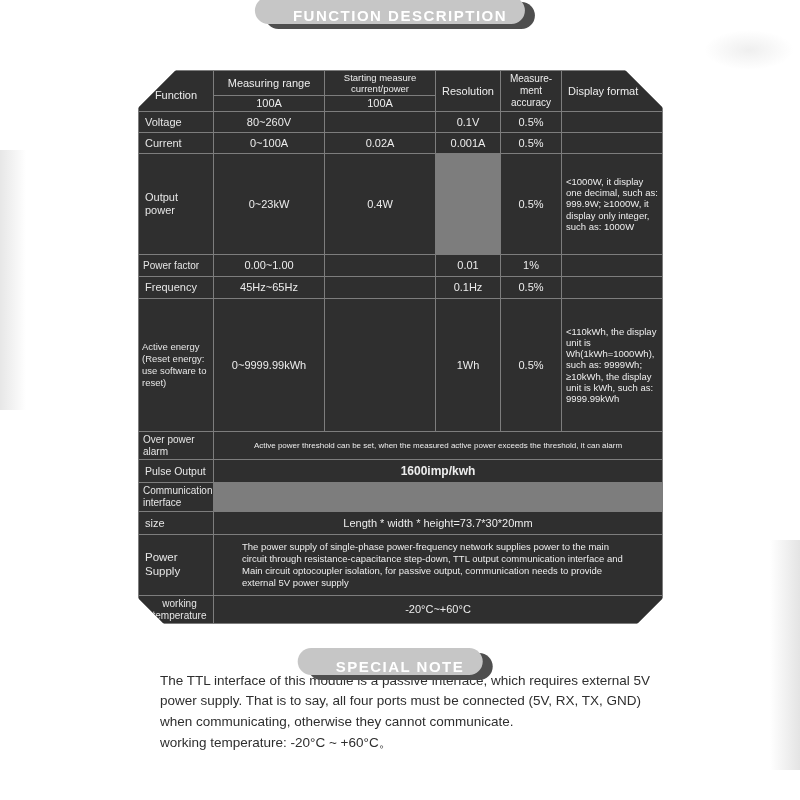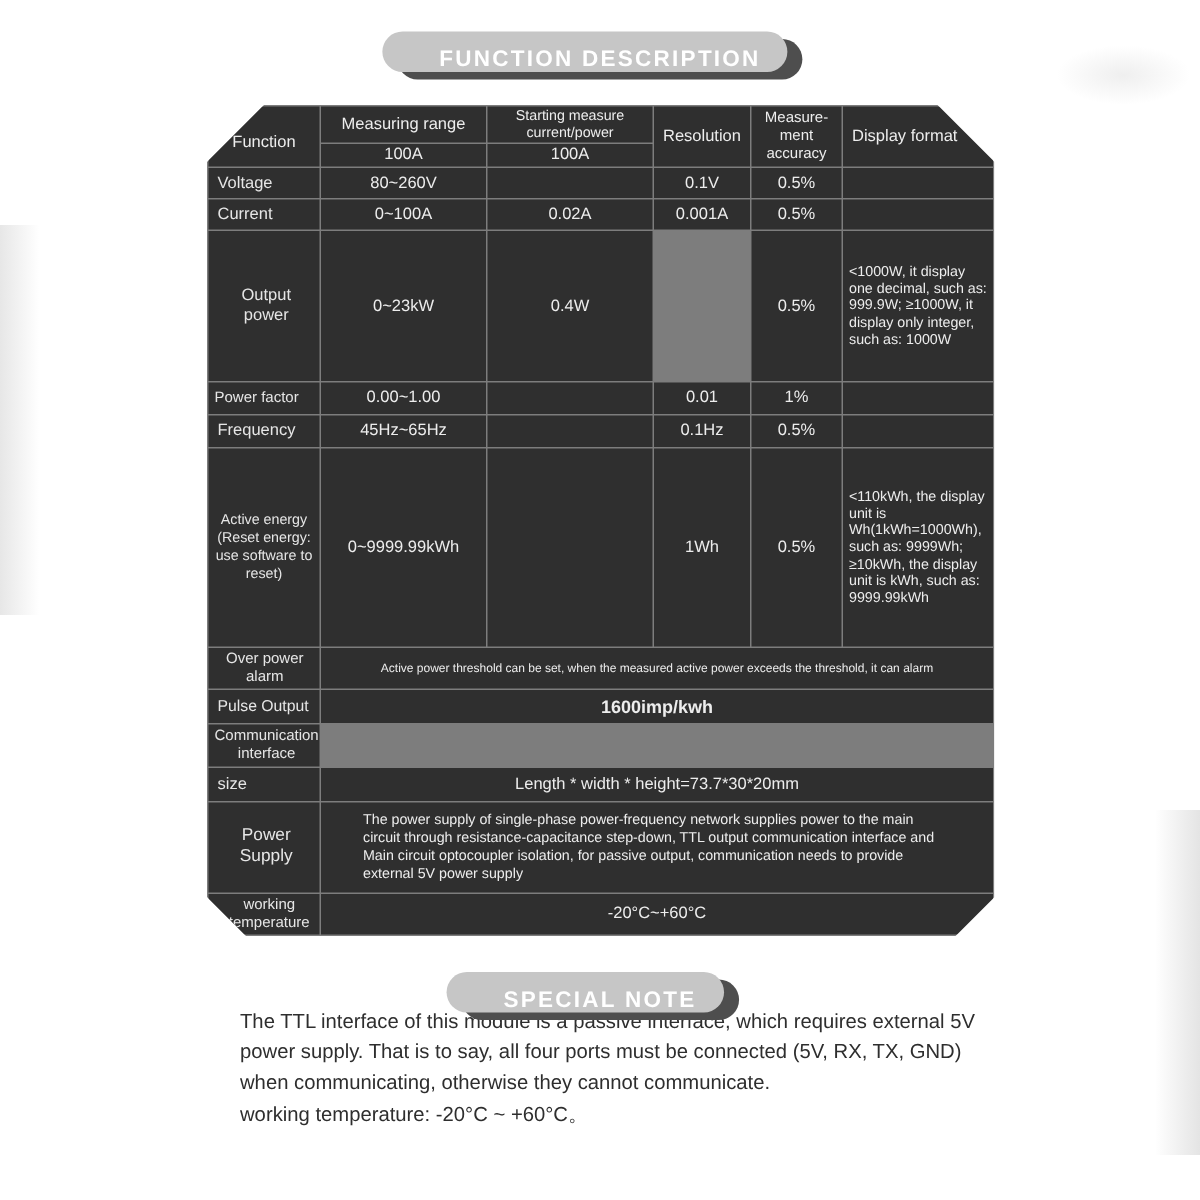--- a/index.html
+++ b/index.html
@@ -23,40 +23,40 @@
   .badge{
     position:absolute;left:50%;transform:translateX(-50%);
     background:#4e4e4e;color:#fff;font-size:15px;font-weight:bold;
     letter-spacing:1.5px;padding:5px 28px;border-radius:14px;
     white-space:nowrap;z-index:2;
   }
   .badge::before{
     content:"";position:absolute;inset:0;border-radius:14px;
     background:#c6c6c6;transform:translate(-10px,-5px);z-index:-1;
   }
-  .badge.fn{top:26px;}
+  .badge.fn{top:2px;}
   .badge.sp{top:653px;}
 
   
   .spec-table{
     position:absolute;left:138px;top:70px;
     display:grid;
     grid-template-columns:74px 110px 110px 64px 60px 100px;
     grid-template-rows:24px 15px 20px 20px 100px 21px 21px 132px 27px 22px 28px 22px 60px 27px;
     gap:1px;padding:1px;background:#7d7d7d;
     clip-path:polygon(38px 0,calc(100% - 38px) 0,100% 38px,100% calc(100% - 26px),
       calc(100% - 26px) 100%,26px 100%,0 calc(100% - 26px),0 38px);
   }
   .cell{
     background:#2f2f2f;color:#ededed;
     display:flex;align-items:center;justify-content:center;
     text-align:center;font-size:11px;line-height:1.18;
     padding:1px 3px;overflow:hidden;
   }
-  .cell.left{justify-content:flex-start;text-align:center;padding-left:6px;}
+  .cell.left{justify-content:flex-start;text-align:left;padding-left:6px;}
   .cell.small{font-size:9.5px;}
   .cell.tiny{font-size:8px;}
   .cell.lbl{color:#e6e6e6;}
   .cell.fn-hdr{align-items:flex-end;padding-bottom:9px;}
   .cell.disp{font-size:9.5px;text-align:left;justify-content:flex-start;align-items:center;padding:2px 4px;}
   .cell.bold{font-weight:bold;font-size:12px;}
   .cell.para{font-size:9.5px;text-align:left;padding:3px 28px;line-height:1.25;}
   .cell.wt-lbl{font-size:10px;padding-left:10px;}
 
   

